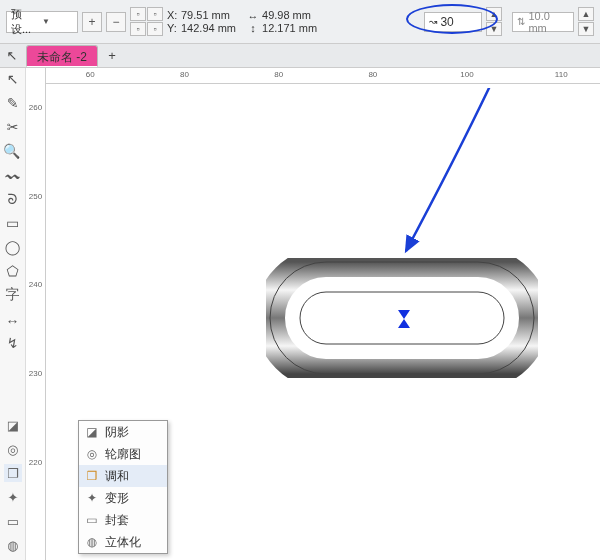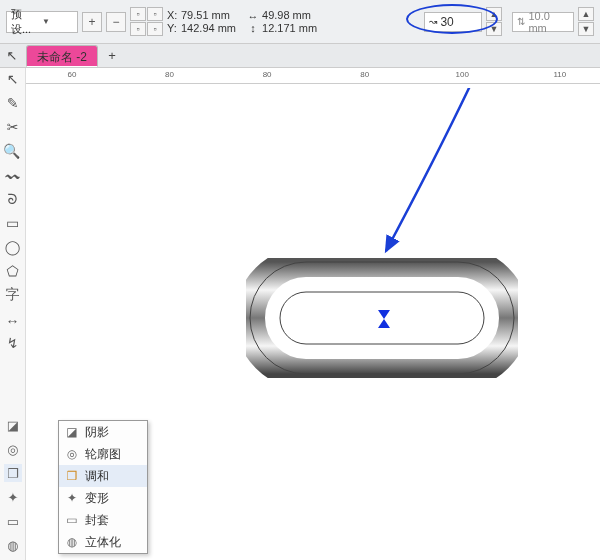--- a/index.html
+++ b/index.html
@@ -157,20 +157,27 @@
     <div class="leftaux">
       <div class="tbtn">◪</div>
       <div class="tbtn">◎</div>
       <div class="tbtn" style="background:#e4ecf7;">❐</div>
       <div class="tbtn">✦</div>
       <div class="tbtn">▭</div>
       <div class="tbtn">◍</div>
     </div>
   </div>
 
+  <div class="rulerV">
+    <span class="t" style="top:8%">260</span>
+    <span class="t" style="top:26%">250</span>
+    <span class="t" style="top:44%">240</span>
+    <span class="t" style="top:62%">230</span>
+    <span class="t" style="top:80%">220</span>
+  </div>
 
   <div class="canvaswrap">
     <div class="rulerH">
       <span class="t" style="left:8%">60</span>
       <span class="t" style="left:25%">80</span>
       <span class="t" style="left:42%">80</span>
       <span class="t" style="left:59%">80</span>
       <span class="t" style="left:76%">100</span>
       <span class="t" style="left:93%">110</span>
     </div>

